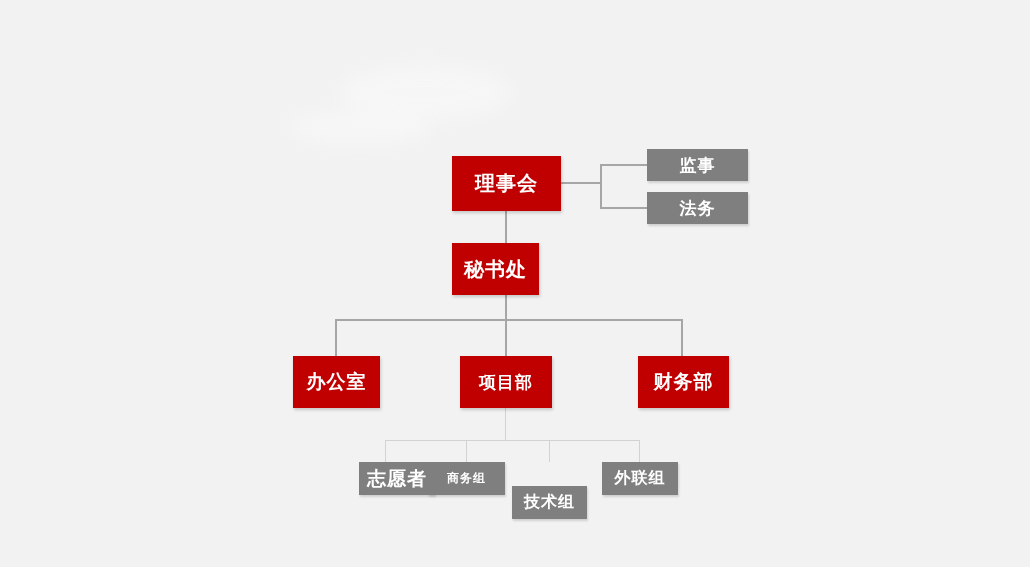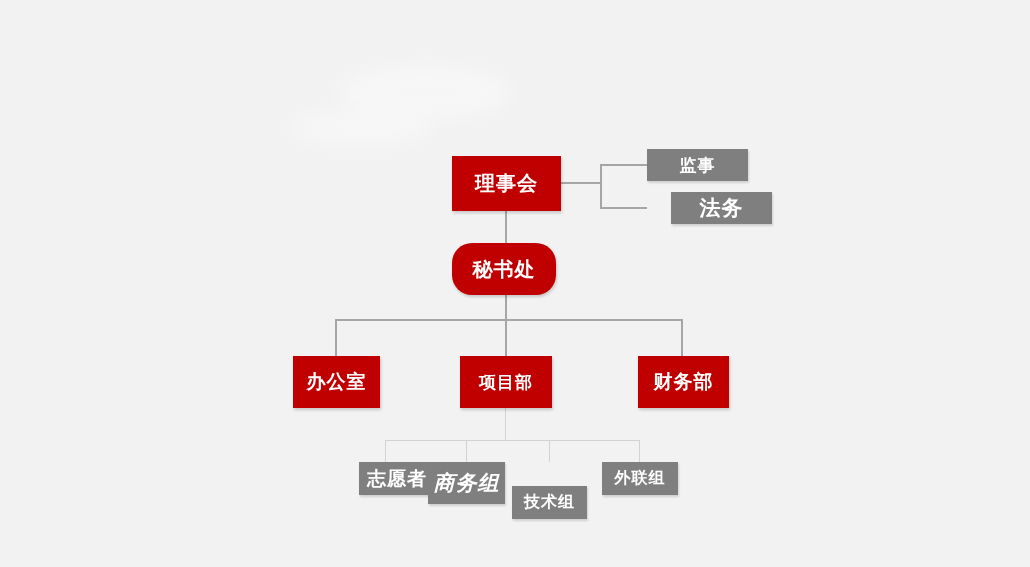--- a/index.html
+++ b/index.html
@@ -76,45 +76,45 @@
   <div class="line light" style="left:639px; top:441px; width:1px; height:21px;"></div>
 
   <div class="node red" style="left:452px; top:156px; width:109px; height:55px; font-size:20px;">
     <span>理事会</span>
   </div>
 
   <div class="node gray" style="left:647px; top:149px; width:101px; height:32px; font-size:17px;">
     <span>监事</span>
   </div>
 
-  <div class="node gray" style="left:647px; top:192px; width:101px; height:32px; font-size:21px;margin-left:24px;">
+  <div class="node gray" style="left:647px; top:192px; width:101px; height:32px; font-size:17px;">
     <span>法务</span>
   </div>
 
-  <div class="node red" style="left:452px; top:243px; width:104px; height:52px; font-size:20px;border-radius:20px;">
+  <div class="node red" style="left:452px; top:243px; width:87px; height:52px; font-size:20px;">
     <span>秘书处</span>
   </div>
 
   <div class="node red" style="left:293px; top:356px; width:87px; height:52px; font-size:19px;">
     <span>办公室</span>
   </div>
 
   <div class="node red" style="left:460px; top:356px; width:92px; height:52px; font-size:17px;">
     <span>项目部</span>
   </div>
 
   <div class="node red" style="left:638px; top:356px; width:91px; height:52px; font-size:19px;">
     <span>财务部</span>
   </div>
 
   <div class="node gray" style="left:327px; top:462px; width:76px; height:33px; font-size:19px;margin-left:32px;">
     <span>志愿者</span>
   </div>
 
-  <div class="node gray" style="left:428px; top:462px; width:77px; height:42px; font-size:21px;font-style:italic;">
+  <div class="node gray" style="left:428px; top:462px; width:77px; height:33px; font-size:12px;">
     <span>商务组</span>
   </div>
 
   <div class="node gray" style="left:512px; top:486px; width:75px; height:33px; font-size:16px;">
     <span>技术组</span>
   </div>
 
   <div class="node gray" style="left:602px; top:462px; width:76px; height:33px; font-size:16px;">
     <span>外联组</span>
   </div>

